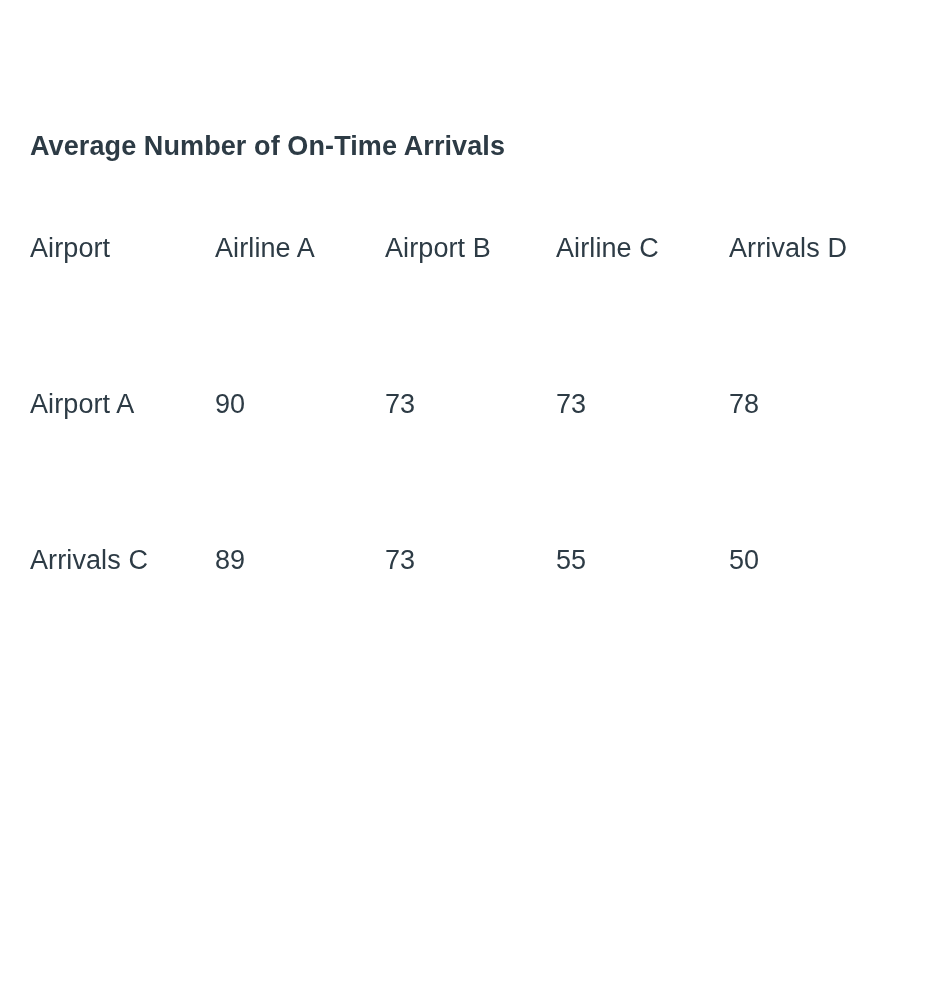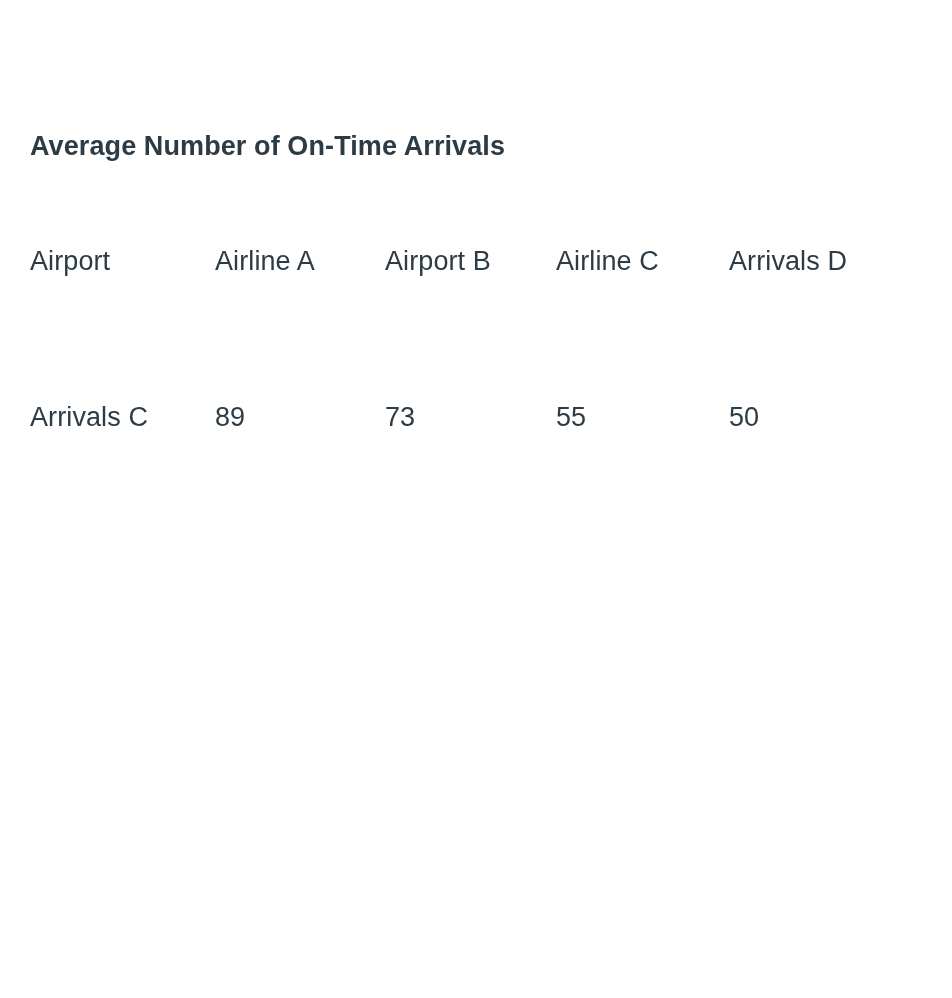--- a/index.html
+++ b/index.html
@@ -34,21 +34,21 @@
     line-height: 36px;
     letter-spacing: 0.1px;
     color: #2d3b45;
     white-space: nowrap;
     margin-top: 32px;
   }
 
   .data-table {
     position: absolute;
     left: 30px;
-    top: 243px;
+    top: 230px;
     border-collapse: collapse;
     border-spacing: 0;
     table-layout: fixed;
     width: 890px;
   }
 
   .data-table col.c-airport  { width: 185px; }
   .data-table col.c-a        { width: 170px; }
   .data-table col.c-b        { width: 171px; }
   .data-table col.c-c        { width: 173px; }
@@ -95,20 +95,27 @@
       <tr>
         <th>Airport</th>
         <th>Airline A</th>
         <th>Airport B</th>
         <th>Airline C</th>
         <th>Arrivals D</th>
       </tr>
     </thead>
     <tbody>
       <tr>
+        <th>Airport A</th>
+        <td>90</td>
+        <td>73</td>
+        <td>73</td>
+        <td>78</td>
+      </tr>
+      <tr>
         <th>Arrivals C</th>
         <td>89</td>
         <td>73</td>
         <td>55</td>
         <td>50</td>
       </tr>
     </tbody>
   </table>
 
 </div>

